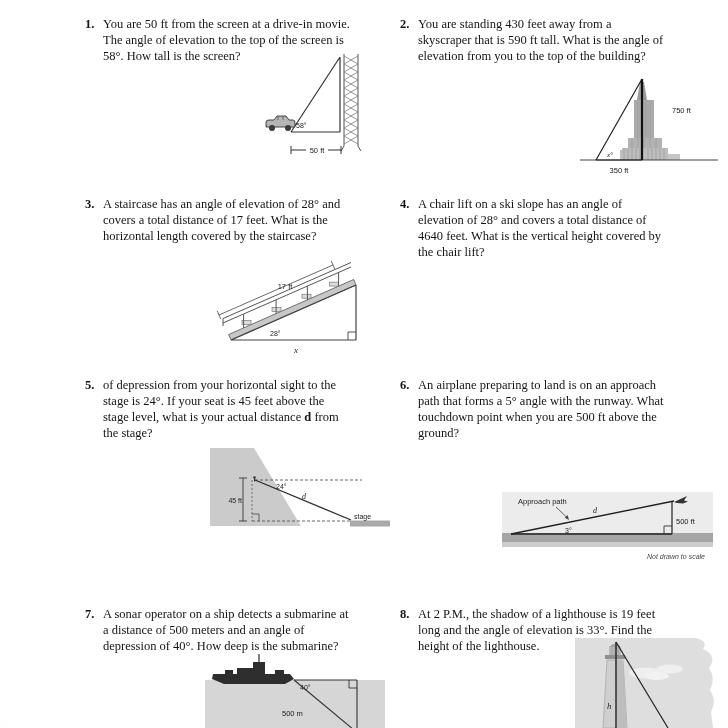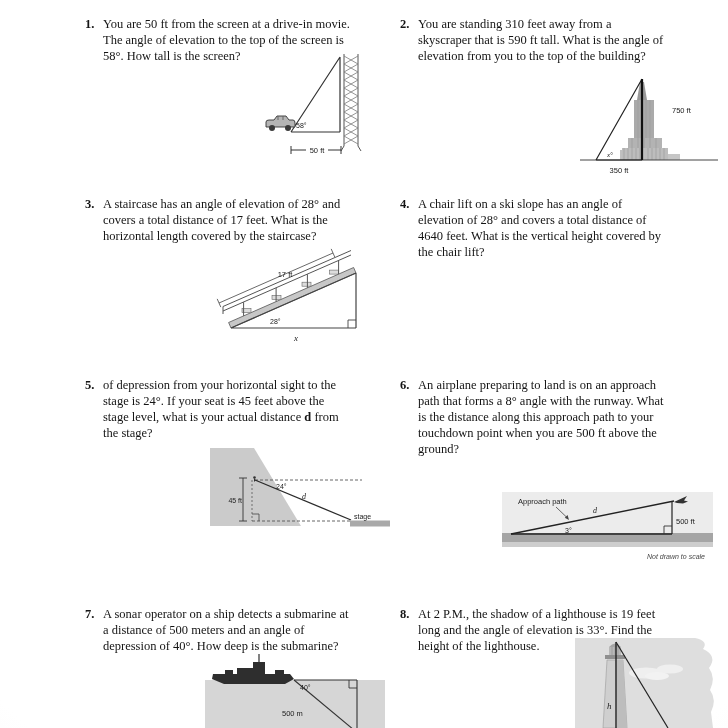--- a/index.html
+++ b/index.html
@@ -26,21 +26,21 @@
   <div class="ptext">
     <div>You are 50 ft from the screen at a drive-in movie.</div>
     <div>The angle of elevation to the top of the screen is</div>
     <div>58°.  How tall is the screen?</div>
   </div>
 </div>
 
 <div class="problem" style="left:400px;top:16px;width:322px;">
   <span class="num">2.</span>
   <div class="ptext">
-    <div>You are standing 310 feet away from a</div>
+    <div>You are standing 430 feet away from a</div>
     <div>skyscraper that is 590 ft tall.  What is the angle of</div>
     <div>elevation from you to the top of the building?</div>
   </div>
 </div>
 
 <div class="diagram" style="left:258px;top:54px;width:145px;height:118px;text-align:right;">
 <svg width="145" height="118" viewBox="0 0 145 118">
   <g>
     <path d="M86,0 V92 M100,0 V92" stroke="#555" stroke-width="1" fill="none"></path>
     <path d="M86,2 L100,10 L86,18 L100,26 L86,34 L100,42 L86,50 L100,58 L86,66 L100,74 L86,82 L100,90" stroke="#7a7a7a" stroke-width="0.8" fill="none"></path>
@@ -96,21 +96,21 @@
 <div class="problem" style="left:400px;top:196px;width:322px;">
   <span class="num">4.</span>
   <div class="ptext">
     <div>A chair lift on a ski slope has an angle of</div>
     <div>elevation of 28° and covers a total distance of</div>
     <div>4640 feet.  What is the vertical height covered by</div>
     <div>the chair lift?</div>
   </div>
 </div>
 
-<div class="diagram" style="left:193px;top:248px;width:190px;height:103px;">
+<div class="diagram" style="left:193px;top:260px;width:190px;height:103px;">
 <svg width="190" height="103" viewBox="0 0 190 103">
   <polygon points="38,80 163,25 160.6,19.5 35.6,74.5" fill="#c7c7c7" stroke="#555" stroke-width="0.8"></polygon>
   <path d="M38,80 H163 M163,80 V25 M38,80 L163,25" stroke="#444" stroke-width="1.2" fill="none"></path>
   <path d="M155,80 V72 H163" stroke="#444" stroke-width="0.9" fill="none"></path>
   <g>
     <rect x="49" y="60.6" width="9" height="4" fill="#dcdcdc" stroke="#666" stroke-width="0.6"></rect>
     <rect x="79" y="47.4" width="9" height="4" fill="#dcdcdc" stroke="#666" stroke-width="0.6"></rect>
     <rect x="109" y="34.2" width="9" height="4" fill="#dcdcdc" stroke="#666" stroke-width="0.6"></rect>
     <rect x="136.6" y="22.1" width="9" height="4" fill="#dcdcdc" stroke="#666" stroke-width="0.6"></rect>
   </g>
@@ -134,22 +134,21 @@
     <div>stage is 24°.  If your seat is 45 feet above the</div>
     <div class="lineflex"><span>stage level, what is your actual distance </span><span class="bold-var">d</span><span> from</span></div>
     <div>the stage?</div>
   </div>
 </div>
 
 <div class="problem" style="left:400px;top:377px;width:322px;">
   <span class="num">6.</span>
   <div class="ptext">
     <div>An airplane preparing to land is on an approach</div>
-    <div>path that forms a 8° angle with the runway.  What</div>
-    <div>is the distance along this approach path to your</div>
+    <div>path that forms a 5° angle with the runway.  What</div>
     <div>touchdown point when you are 500 ft above the</div>
     <div>ground?</div>
   </div>
 </div>
 
 <div class="diagram" style="left:190px;top:448px;width:205px;height:92px;">
 <svg width="205" height="92" viewBox="0 0 205 92">
   <polygon points="20,0 64,0 111,78 20,78" fill="#cbcbcb"></polygon>
   <path d="M65,32 H172" stroke="#555" stroke-width="0.9" stroke-dasharray="3,2" fill="none"></path>
   <path d="M62,73 H160" stroke="#555" stroke-width="0.9" stroke-dasharray="3,2" fill="none"></path>

